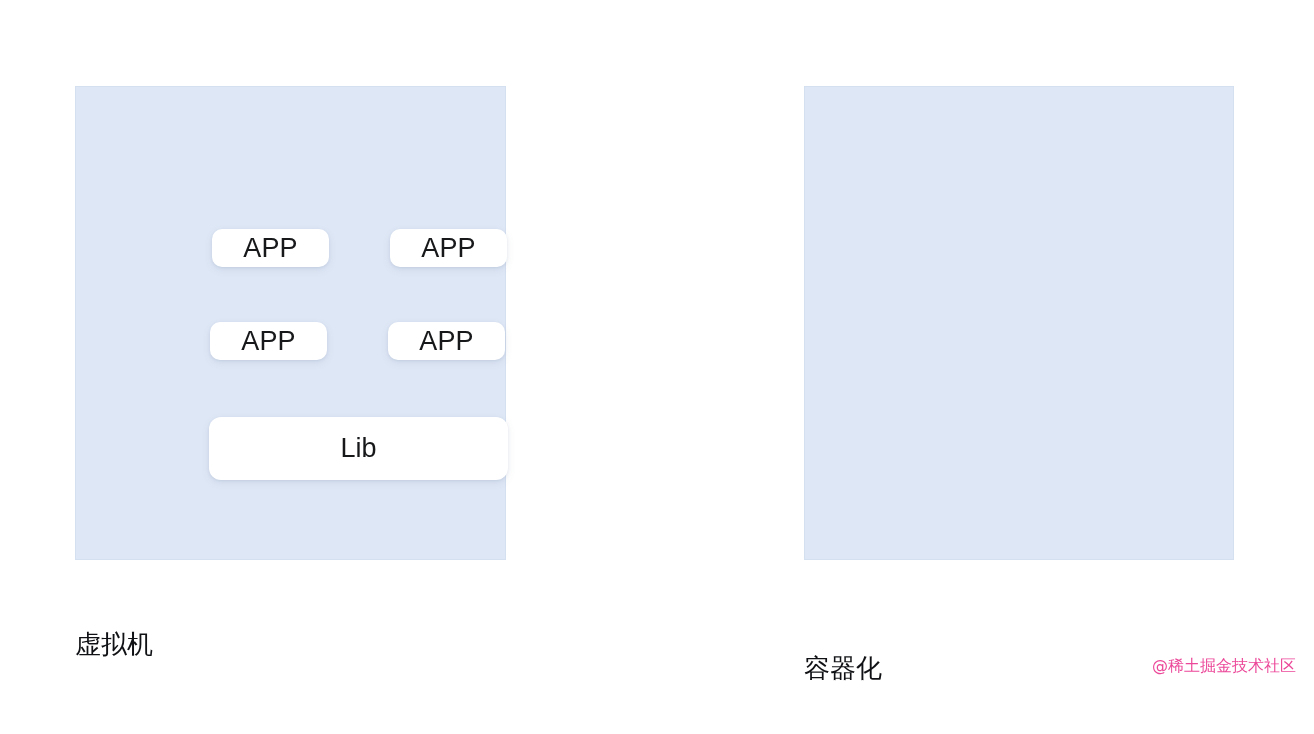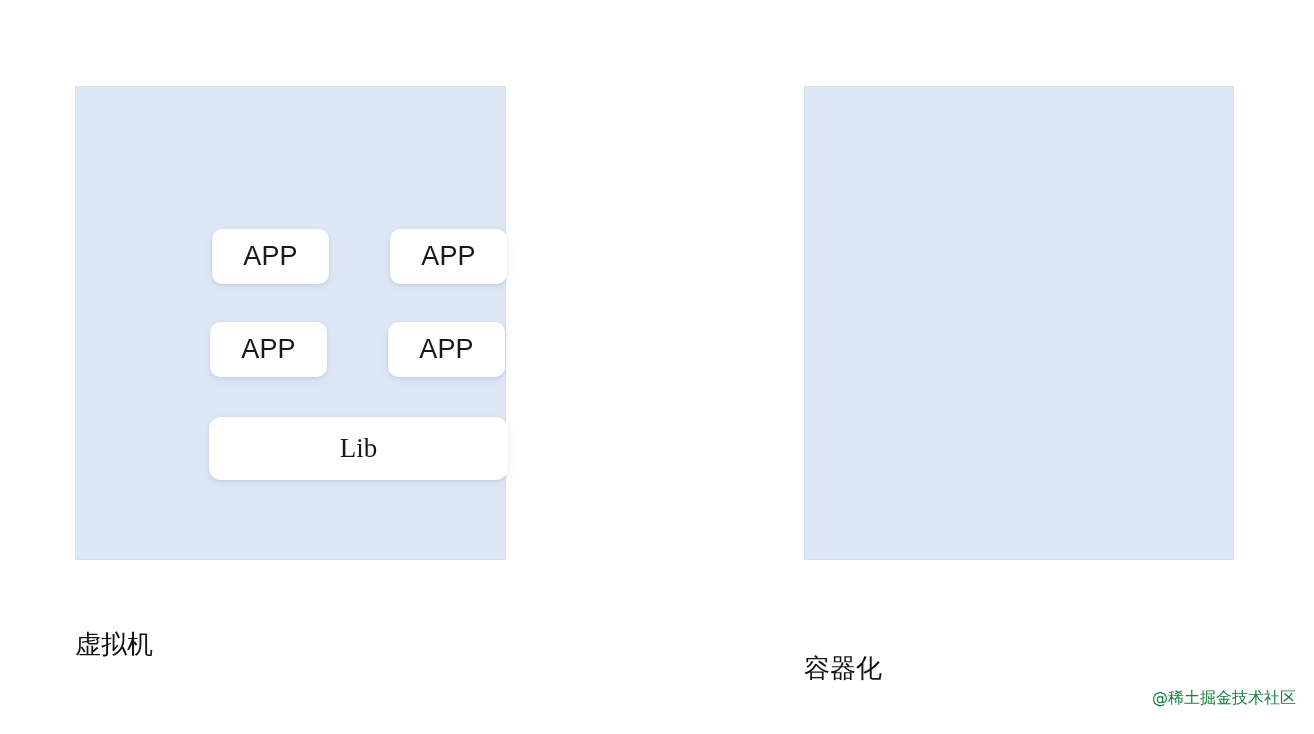--- a/index.html
+++ b/index.html
@@ -54,34 +54,33 @@
     justify-content: center;
     color: #17181a;
     box-shadow: 0 1px 3px rgba(80,100,140,0.13),
                 0 3px 9px rgba(80,100,140,0.09);
   }
 
   
   .app-pill {
     border-radius: 10px;
     width: 117px;
-    height: 55px;
+    height: 38px;
     font-size: 27px;
     letter-spacing: 0.2px;
   }
   #vm-app-0 { left: 136px; top: 142px; }
   #vm-app-1 { left: 314px; top: 142px; }
   #vm-app-2 { left: 134px; top: 235px; }
   #vm-app-3 { left: 312px; top: 235px; }
 
   
   .wide-bar {
     border-radius: 12px;
     font-size: 27px;
-    font-family: Liberation Serif, serif;
   }
   #vm-lib {
     left: 133px;
     top: 330px;
     width: 299px;
     height: 63px;
   }
   #vm-kernel {
     left: 135px;
     top: 437px;
@@ -112,23 +111,23 @@
     left: 804px;
     top: 627px;
     width: 430px;
     margin-top: 24px;
   }
 
   
   #watermark {
     position: absolute;
     right: 18px;
-    top: 688px;
+    top: 656px;
     font-size: 16px;
-    color: #15803d;
+    color: #ec4899;
     white-space: nowrap;
     font-family: "DejaVu Sans", "Liberation Sans", sans-serif;
   }
 </style>
 </head>
 <body>
 
 <div id="diagram-canvas">
 
   <div class="panel" id="panel-vm">

